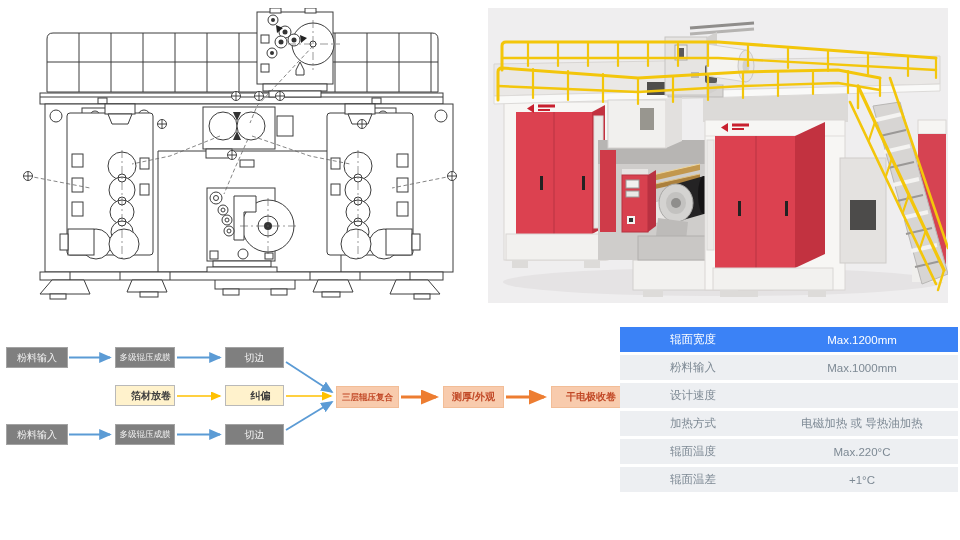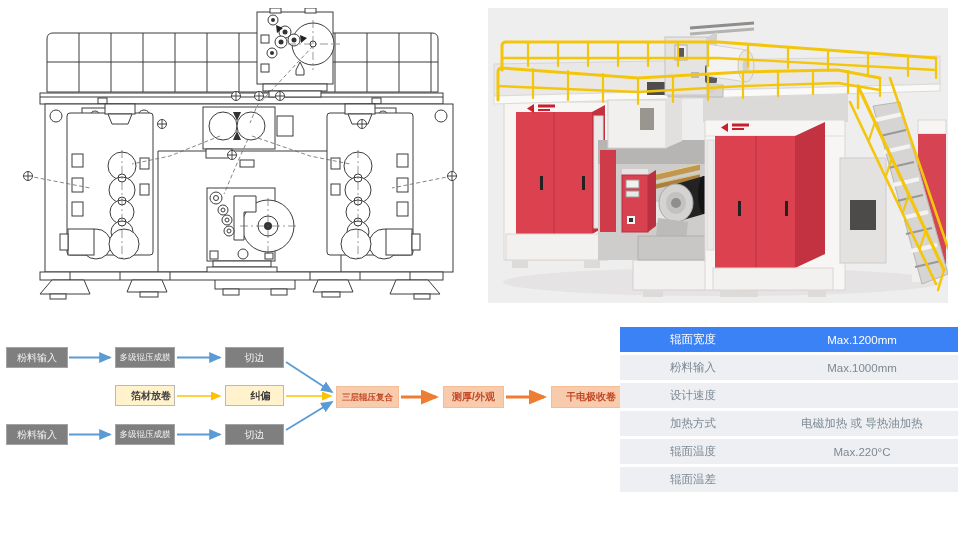--- a/index.html
+++ b/index.html
@@ -491,16 +491,17 @@
     <div class="spec-row">
       <div class="spec-label">加热方式</div>
       <div class="spec-value">电磁加热 或 导热油加热</div>
     </div>
     <div class="spec-row">
       <div class="spec-label">辊面温度</div>
       <div class="spec-value">Max.220°C</div>
     </div>
     <div class="spec-row">
       <div class="spec-label">辊面温差</div>
+      <div class="spec-value">+1°C</div>
     </div>
   </div>
 
 </div>
 
 </body></html>

